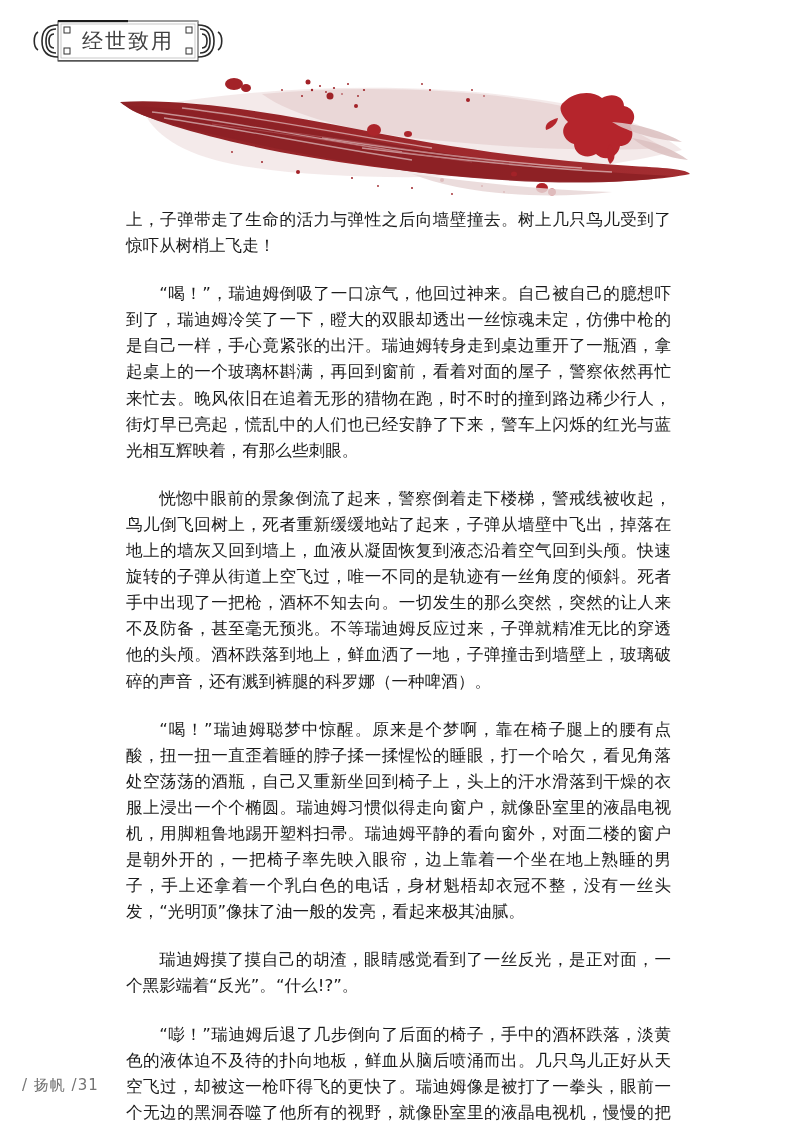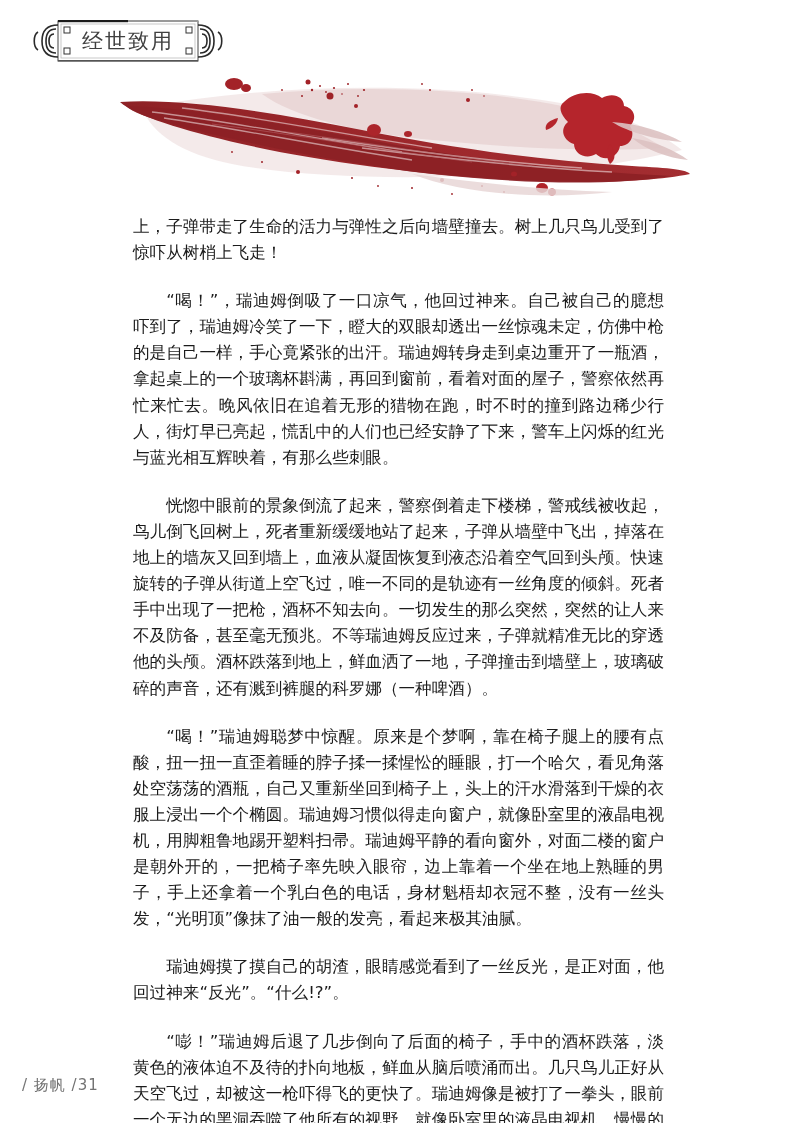--- a/index.html
+++ b/index.html
@@ -59,21 +59,21 @@
     left: 117px;
     top: 198px;
     width: 563px;
   }
   .para {
     font-size: 16.6px;
     line-height: 26.1px;
     color: #1b1b1b;
     text-align: justify;
     text-justify: inter-ideograph;
-    margin: 16px;
+    margin: 9px;
     letter-spacing: 0px;
   }
   .para + .para {
     margin-top: 22px;
   }
   .para.indent {
     text-indent: 2em;
   }
 
   
@@ -211,19 +211,19 @@
         <path d="M300 96 C360 104 430 112 500 114 C430 122 350 116 300 96 Z"></path>
       </g>
     </svg>
   </div>
 
   <div class="content">
     <p class="para">上，子弹带走了生命的活力与弹性之后向墙壁撞去。树上几只鸟儿受到了惊吓从树梢上飞走！</p>
     <p class="para indent">“喝！”，瑞迪姆倒吸了一口凉气，他回过神来。自己被自己的臆想吓到了，瑞迪姆冷笑了一下，瞪大的双眼却透出一丝惊魂未定，仿佛中枪的是自己一样，手心竟紧张的出汗。瑞迪姆转身走到桌边重开了一瓶酒，拿起桌上的一个玻璃杯斟满，再回到窗前，看着对面的屋子，警察依然再忙来忙去。晚风依旧在追着无形的猎物在跑，时不时的撞到路边稀少行人，街灯早已亮起，慌乱中的人们也已经安静了下来，警车上闪烁的红光与蓝光相互辉映着，有那么些刺眼。</p>
     <p class="para indent">恍惚中眼前的景象倒流了起来，警察倒着走下楼梯，警戒线被收起，鸟儿倒飞回树上，死者重新缓缓地站了起来，子弹从墙壁中飞出，掉落在地上的墙灰又回到墙上，血液从凝固恢复到液态沿着空气回到头颅。快速旋转的子弹从街道上空飞过，唯一不同的是轨迹有一丝角度的倾斜。死者手中出现了一把枪，酒杯不知去向。一切发生的那么突然，突然的让人来不及防备，甚至毫无预兆。不等瑞迪姆反应过来，子弹就精准无比的穿透他的头颅。酒杯跌落到地上，鲜血洒了一地，子弹撞击到墙壁上，玻璃破碎的声音，还有溅到裤腿的科罗娜（一种啤酒）。</p>
     <p class="para indent">“喝！”瑞迪姆聪梦中惊醒。原来是个梦啊，靠在椅子腿上的腰有点酸，扭一扭一直歪着睡的脖子揉一揉惺忪的睡眼，打一个哈欠，看见角落处空荡荡的酒瓶，自己又重新坐回到椅子上，头上的汗水滑落到干燥的衣服上浸出一个个椭圆。瑞迪姆习惯似得走向窗户，就像卧室里的液晶电视机，用脚粗鲁地踢开塑料扫帚。瑞迪姆平静的看向窗外，对面二楼的窗户是朝外开的，一把椅子率先映入眼帘，边上靠着一个坐在地上熟睡的男子，手上还拿着一个乳白色的电话，身材魁梧却衣冠不整，没有一丝头发，“光明顶”像抹了油一般的发亮，看起来极其油腻。</p>
-    <p class="para indent">瑞迪姆摸了摸自己的胡渣，眼睛感觉看到了一丝反光，是正对面，他回过神来“反光”。“什么!?”。</p>
+    <p class="para indent">瑞迪姆摸了摸自己的胡渣，眼睛感觉看到了一丝反光，是正对面，一个黑影端着“反光”。“什么!?”。</p>
     <p class="para indent">“嘭！”瑞迪姆后退了几步倒向了后面的椅子，手中的酒杯跌落，淡黄色的液体迫不及待的扑向地板，鲜血从脑后喷涌而出。几只鸟儿正好从天空飞过，却被这一枪吓得飞的更快了。瑞迪姆像是被打了一拳头，眼前一个无边的黑洞吞噬了他所有的视野，就像卧室里的液晶电视机，慢慢的把他一口一口地吞了下去。</p>
   </div>
 
   <div class="footer">/ 扬帆 /31</div>
 
 </div>
 
 </body></html>

